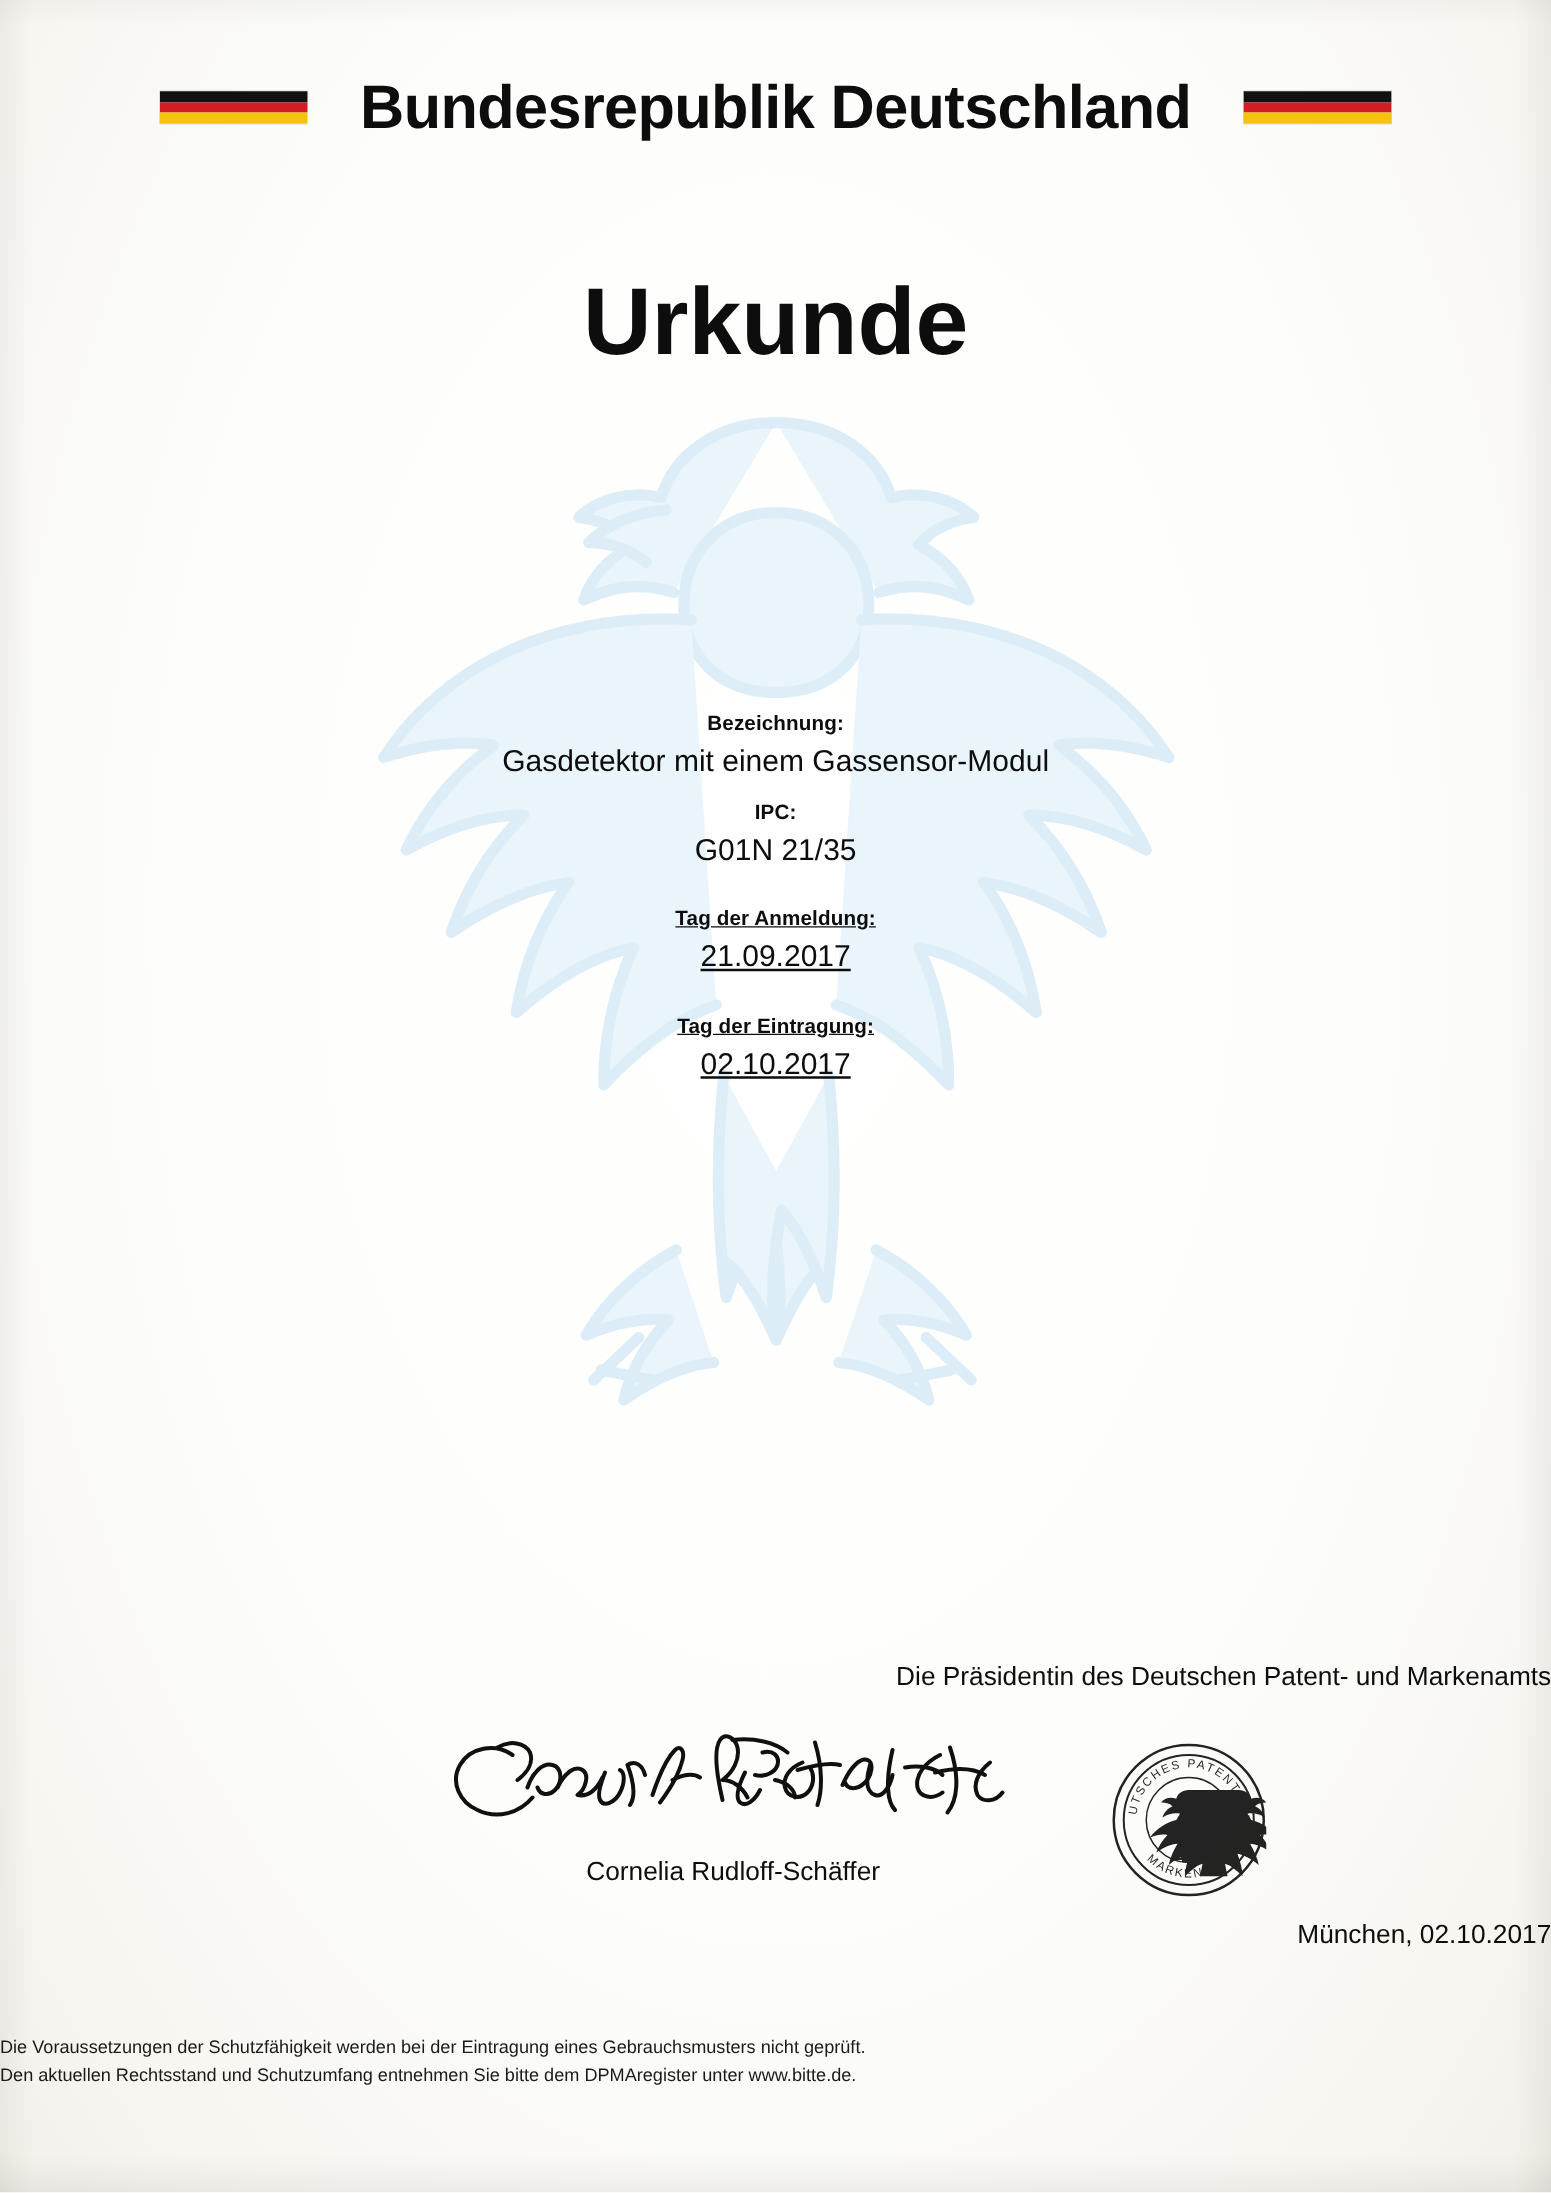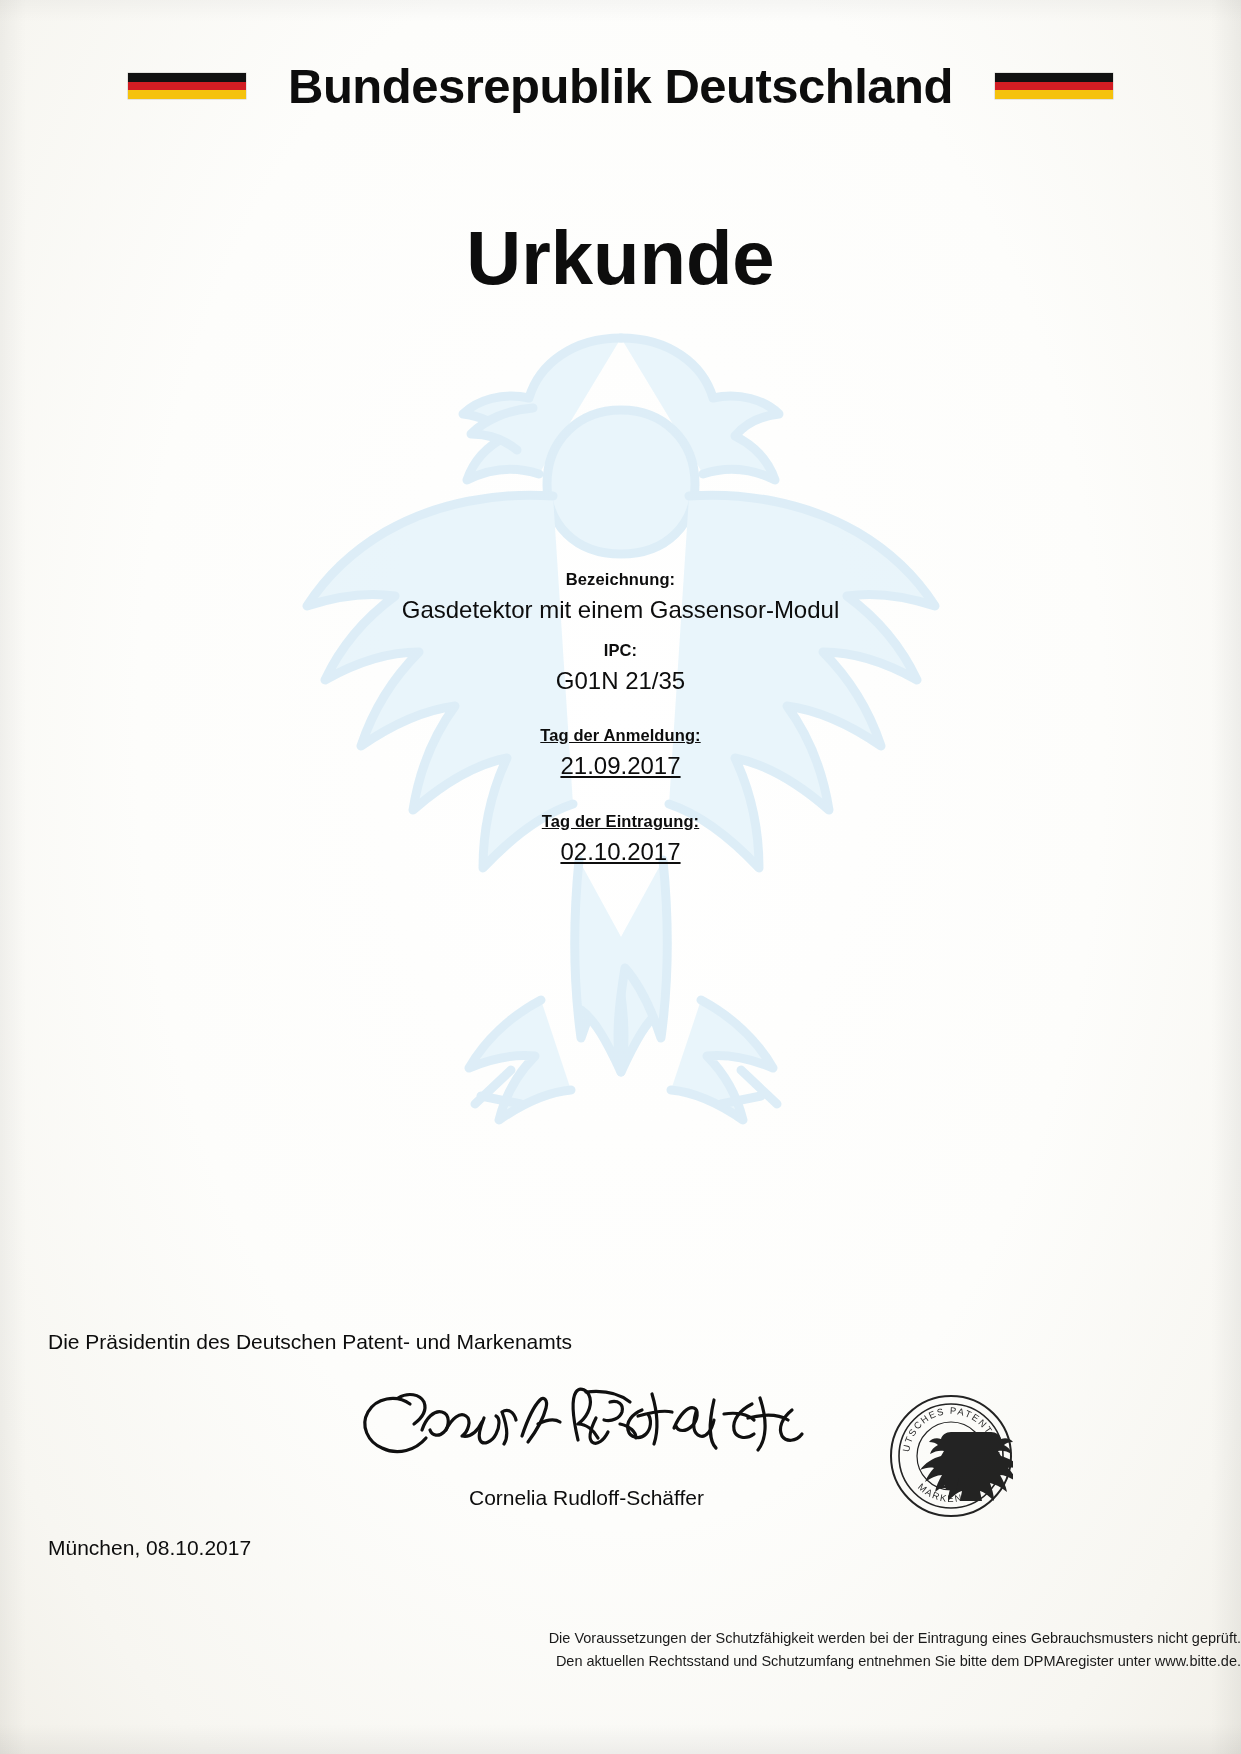--- a/index.html
+++ b/index.html
@@ -123,21 +123,21 @@
     line-height: 1.3;
   }
   .field.spaced { margin-top: 30px; text-decoration: underline; }
 
   
   .sig-section {
     position: absolute;
     top: 1330px;
     left: 0;
     right: 0;
-    text-align: left;
+    text-align: right;
     padding-left: 48px;
   }
   .sig-intro {
     font-size: 21px;
     margin-bottom: 30px;
   }
   .sig-row {
     position: relative;
     height: 130px;
   }
@@ -170,21 +170,21 @@
     margin-top: 22px;
     font-size: 21px;
   }
 
   
   .footnote {
     position: absolute;
     left: 0;
     right: 0;
     bottom: 82px;
-    text-align: right;
+    text-align: left;
     font-size: 14.5px;
     line-height: 1.55;
     color: #1a1a1a;
   }
 </style>
 </head>
 <body>
 
 <div class="page">
 
@@ -304,21 +304,21 @@
           <text font-family="Liberation Sans, sans-serif" font-size="9.5" letter-spacing="1.6" fill="#111">
             <textPath href="#sealBot" startOffset="50%" text-anchor="middle">MARKENAMT</textPath>
           </text>
           <g fill="#111" stroke="none">
             <path d="M62 38c-5 0-9 3-10 7-5-2-10 0-12 3 4 0 7 1 9 3-4 2-7 5-8 9 5-3 10-4 14-3l-3 5c-8 2-16 7-21 14 5-2 10-3 14-2-4 4-7 9-9 14 6-4 12-7 17-7-3 5-6 11-7 17 6-5 12-8 17-9-2 6-4 12-4 18 5-5 10-9 14-10l-2 10h22l-2-10c4 1 9 5 14 10 0-6-2-12-4-18 5 1 11 4 17 9-1-6-4-12-7-17 5 0 11 3 17 7-2-5-5-10-9-14 4-1 9 0 14 2-5-7-13-12-21-14l-3-5c4-1 9 0 14 3-1-4-4-7-8-9 2-2 5-3 9-3-2-3-7-5-12-3-1-4-5-7-10-7z"></path>
             <path d="M54 84h16l-3 12h-10zM48 92h28v2H48z"></path>
           </g>
         </svg>
       </div>
 
-      <div class="place-date">München, 08.10.2017</div>
+      <div class="place-date">München, 02.10.2017</div>
     </div>
 
     <div class="footnote">
       <div>Die Voraussetzungen der Schutzfähigkeit werden bei der Eintragung eines Gebrauchsmusters nicht geprüft.</div>
       <div>Den aktuellen Rechtsstand und Schutzumfang entnehmen Sie bitte dem DPMAregister unter www.bitte.de.</div>
     </div>
 
   </div>
 </div>
 

